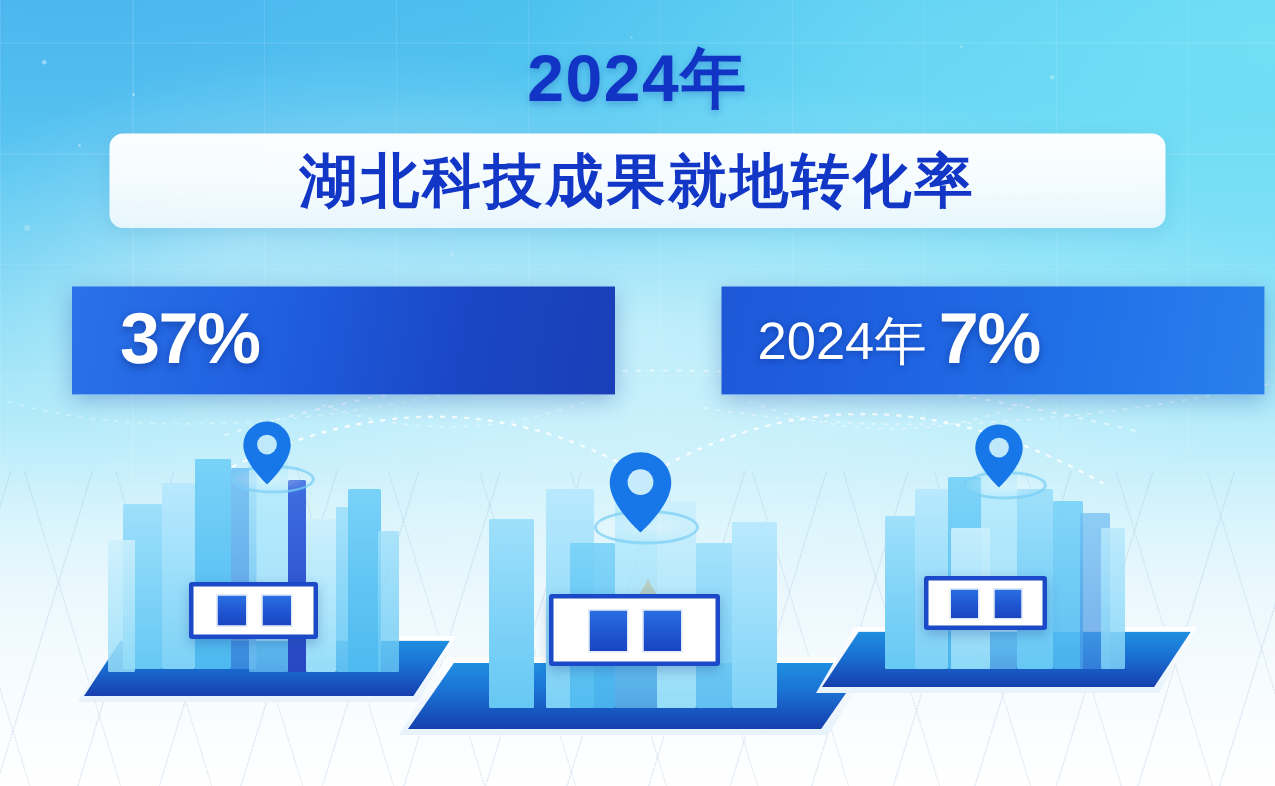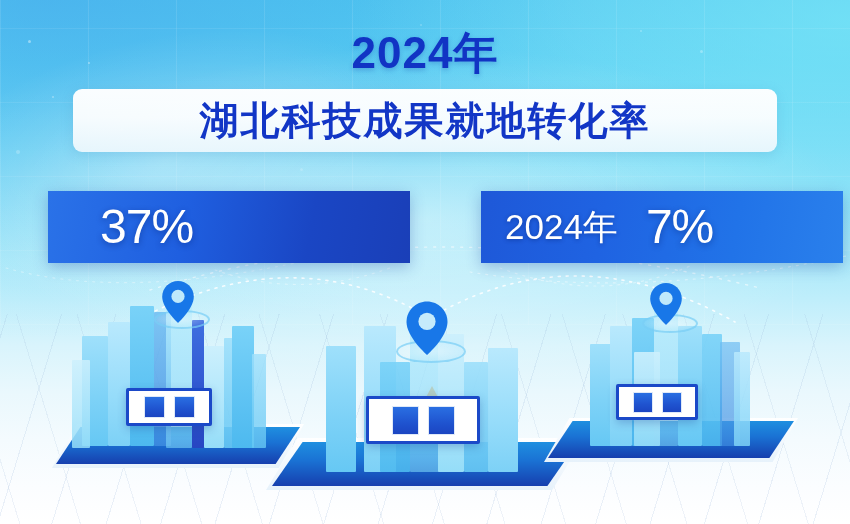--- a/index.html
+++ b/index.html
@@ -185,23 +185,23 @@
   }
   .stat-year {
     font-size: 35px;
     font-weight: 400;
     color: #ffffff;
     letter-spacing: 0px;
     text-shadow: 0 1px 4px rgba(0,30,110,0.45);
     white-space: nowrap;
   }
   .stat-value {
-    margin-left: 28px;
+    margin-left: 8px;
     font-size: 48px;
-    font-weight: 400;
+    font-weight: 700;
     color: #ffffff;
     letter-spacing: -1px;
     line-height: 1;
     text-shadow: 0 2px 6px rgba(0,30,110,0.45);
     white-space: nowrap;
   }
   .arrow-triangle {
     position: absolute;
     left: 399px;
     top: 195px;

